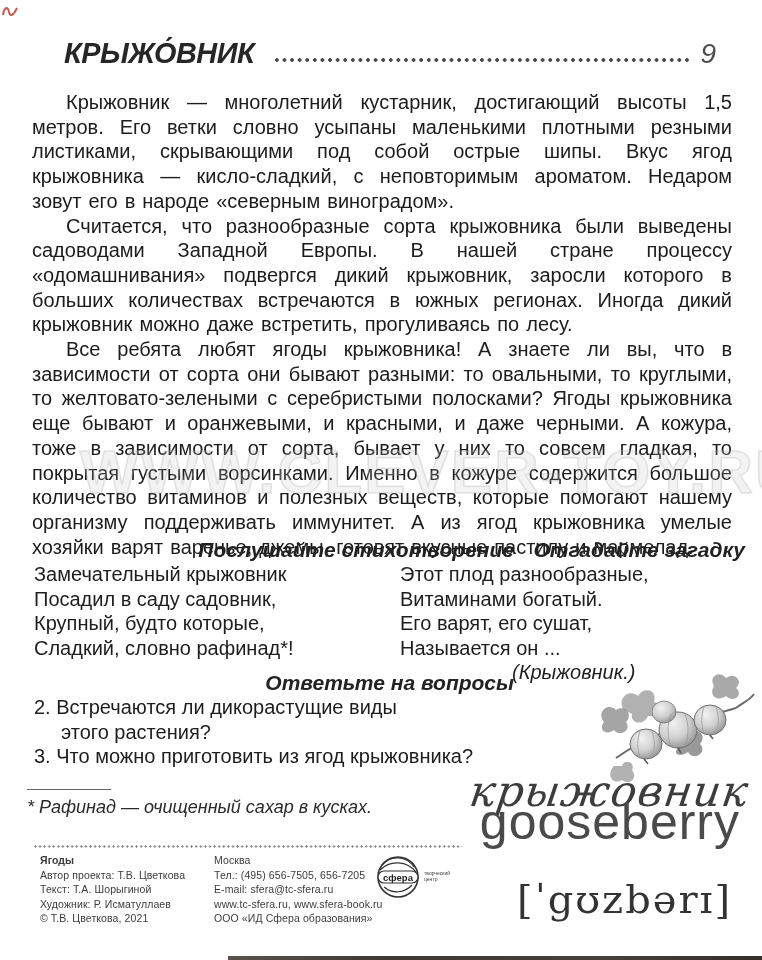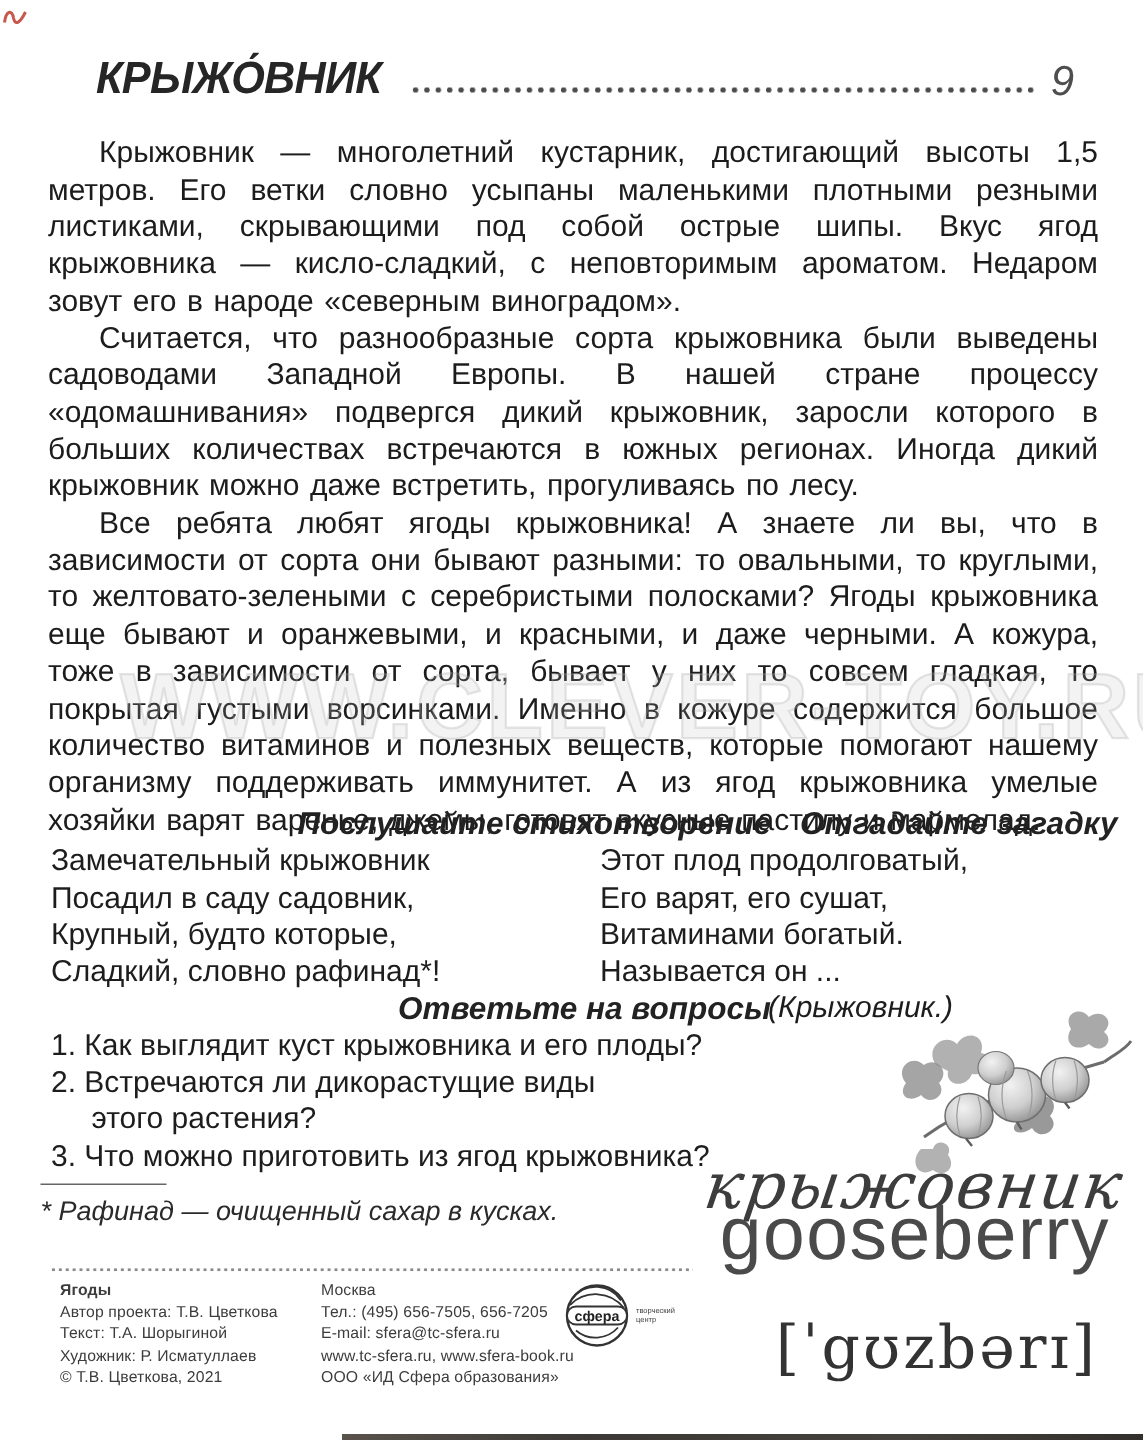--- a/index.html
+++ b/index.html
@@ -31,21 +31,21 @@
     position:absolute;top:436px;left:80px;z-index:3;pointer-events:none;
     font-size:62px;font-weight:bold;letter-spacing:2px;white-space:nowrap;
     color:rgba(190,190,190,.18);-webkit-text-stroke:1.5px rgba(168,168,168,.30);
   }
   
   .sechead{font-size:21px;font-weight:bold;font-style:italic;line-height:24px;color:#222;text-align:right;}
   .vline,.qitem{font-size:20px;line-height:24.5px;}
   .leftcol{position:absolute;top:538px;left:34px;width:480px;z-index:2;}
   .rightcol{position:absolute;top:538px;left:400px;width:345px;z-index:2;}
   .answer{font-size:20px;font-style:italic;line-height:24.5px;padding-left:112px;}
-  .questions{margin-top:1px;}
+  .questions{margin-top:11px;}
   .qcont{padding-left:27px;}
   
   .footnote{position:absolute;top:789px;left:27px;width:430px;z-index:2;}
   .fnrule{width:84px;border-top:1.5px solid #666;margin:0 0 7px 0;}
   .fntext{font-size:18px;font-style:italic;color:#2a2a2a;}
   
   .footer-dots{
     position:absolute;top:845px;left:34px;width:428px;height:3px;
     background-image:radial-gradient(circle at 1.5px 1.5px,#8a8a8a 1px,transparent 1.2px);
     background-size:4.6px 3px;background-repeat:repeat-x;
@@ -101,32 +101,31 @@
   </div>
 
   <div class="leftcol">
     <div class="sechead">Послушайте стихотворение</div>
     <div class="vline">Замечательный крыжовник</div>
     <div class="vline">Посадил в саду садовник,</div>
     <div class="vline">Крупный, будто которые,</div>
     <div class="vline">Сладкий, словно рафинад*!</div>
     <div class="questions">
       <div class="sechead">Ответьте на вопросы</div>
-      <div class="qitem">1. Как выглядит куст крыжовника и его плоды?</div>
       <div class="qitem">2. Встречаются ли дикорастущие виды</div>
       <div class="qitem qcont">этого растения?</div>
       <div class="qitem">3. Что можно приготовить из ягод крыжовника?</div>
     </div>
   </div>
 
   <div class="rightcol">
     <div class="sechead">Отгадайте загадку</div>
-    <div class="vline">Этот плод продолговатый,</div>
+    <div class="vline">Этот плод разнообразные,</div>
+    <div class="vline">Витаминами богатый.</div>
     <div class="vline">Его варят, его сушат,</div>
-    <div class="vline">Витаминами богатый.</div>
     <div class="vline">Называется он ...</div>
     <div class="answer">(Крыжовник.)</div>
   </div>
 
   <svg class="illustration" viewBox="0 0 174 120">
     <defs>
       <radialGradient id="berry" cx="38%" cy="32%" r="75%">
         <stop offset="0%" stop-color="#f2f2f2"></stop>
         <stop offset="55%" stop-color="#cfcfcf"></stop>
         <stop offset="100%" stop-color="#8e8e8e"></stop>

